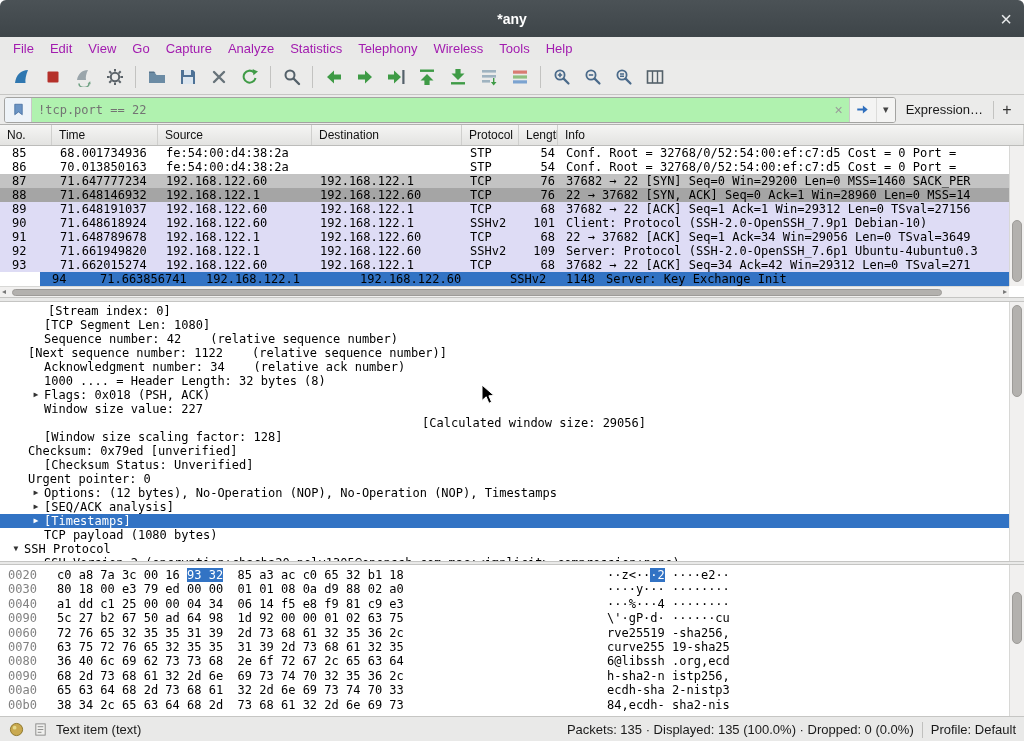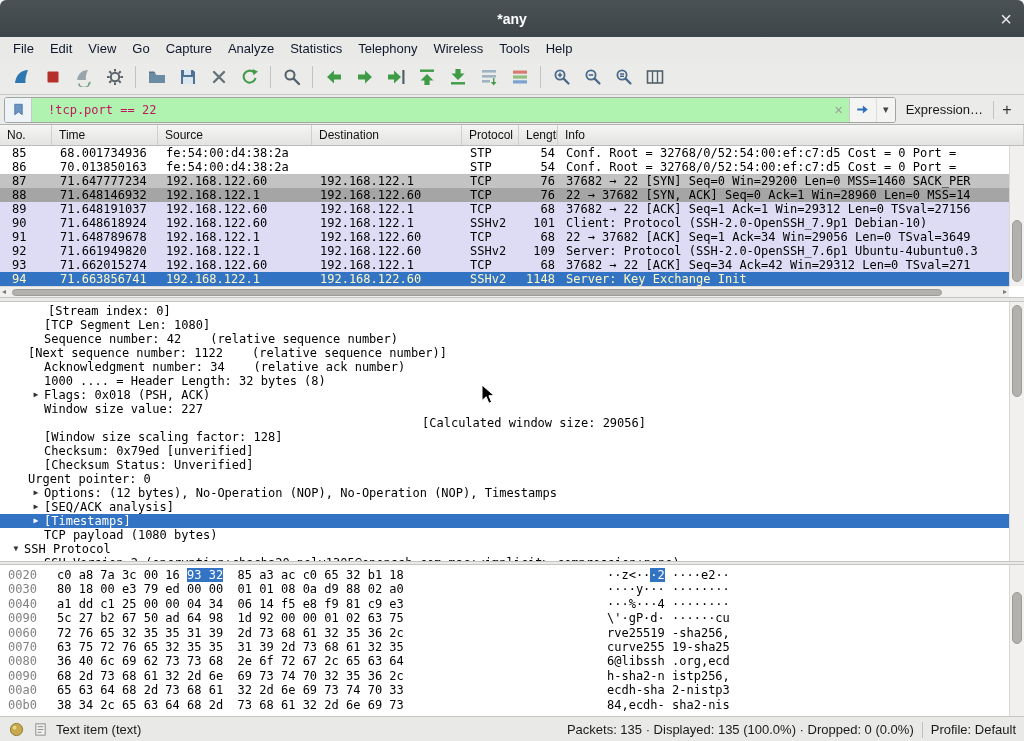--- a/index.html
+++ b/index.html
@@ -8,40 +8,40 @@
 
   
   .titlebar{height:37px;background:linear-gradient(var(--titlebar_bg,#4b5256),#3e4549);
     color:#fff;display:flex;align-items:center;justify-content:center;position:relative;
     font-size:14px;font-weight:bold;border-radius:6px 6px 0 0;flex-shrink:0;}
   .titlebar .close{position:absolute;right:12px;top:50%;transform:translateY(-50%);
     font-size:20px;font-weight:normal;color:#e8eaeb;cursor:default;line-height:1;}
 
   
   .menubar{height:23px;background:#e9e9e8;display:flex;align-items:center;
-    padding-left:5px;font-size:13px;color:#0f172a;flex-shrink:0;}
+    padding-left:5px;font-size:13px;color:#a21caf;flex-shrink:0;}
   .menu-item{padding:2px 8px;}
 
   
   .toolbar{height:35px;background:#ebebea;border-bottom:1px solid #c6c6c4;display:flex;
     align-items:center;padding:0 6px;flex-shrink:0;box-sizing:border-box;}
   .tbtn{width:31px;height:28px;display:flex;align-items:center;justify-content:center;border-radius:3px;}
   .tbtn svg{width:20px;height:20px;}
   .tsep{width:1px;height:22px;background:#c3c3c1;margin:0 5px;}
 
   
   .filterbar{height:30px;background:#ebebea;border-bottom:1px solid #b2b2b0;display:flex;
     align-items:center;padding:0 4px;flex-shrink:0;box-sizing:border-box;}
   .filterbox{flex:1;height:24px;background:#fff;border:1px solid #a3a3a1;border-radius:3px;
     display:flex;align-items:stretch;overflow:hidden;}
   .fbookmark{width:26px;display:flex;align-items:center;justify-content:center;
     background:#eef3f8;border-right:1px solid #c9c9c7;}
   .fbookmark svg{width:15px;height:15px;}
   .finput{flex:1;background:var(--filter_bg,#b0f2af);display:flex;align-items:center;
-    padding-left:16px;font-family:"DejaVu Sans Mono",monospace;font-size:12px;color:#be185d;}
+    padding-left:6px;font-family:"DejaVu Sans Mono",monospace;font-size:12px;color:#737373;}
   .fclear{width:20px;display:flex;align-items:center;justify-content:center;color:#9a9a9a;
     font-size:14px;background:var(--filter_bg,#b0f2af);}
   .fapply{width:26px;display:flex;align-items:center;justify-content:center;
     border-left:1px solid #c9c9c7;background:#f4f4f3;}
   .fapply svg{width:15px;height:15px;}
   .fcaret{width:18px;display:flex;align-items:center;justify-content:center;color:#444;
     font-size:11px;background:#f4f4f3;border-left:1px solid #dcdcda;}
   .expr{padding:0 10px;color:#1a1a1a;font-size:13px;}
   .vsep{width:1px;height:18px;background:#c3c3c1;}
   .addbtn{width:26px;text-align:center;font-size:16px;color:#333;}
@@ -57,21 +57,21 @@
   .prow{display:flex;height:14px;line-height:14px;white-space:nowrap;color:#000;}
   .pc{padding-left:8px;box-sizing:border-box;overflow:hidden;flex-shrink:0;}
   .pc.cw0{padding-left:12px;}
   .cw0{width:52px;}.cw1{width:106px;}.cw2{width:154px;}.cw3{width:150px;}
   .cw4{width:57px;}.cw5{width:39px;}.cw6{flex:1;overflow:hidden;}
   .pc.cw5{padding-left:0;padding-right:3px;text-align:right;}
   .prow.stp{background:var(--row_stp,#ffffff);}
   .prow.syn{background:var(--row_syn,#c3c3c3);}
   .prow.synack{background:var(--row_synack,#a5a5a5);}
   .prow.tcp{background:var(--row_tcp,#dedcf5);}
-  .prow.sel{background:var(--selection,#3273c4);color:#fef9c3;}
+  .prow.sel{background:var(--selection,#3273c4);color:#000000;margin-left:40px;}
 
   .vscroll{position:absolute;right:0;width:15px;background:#f1f0ef;border-left:1px solid #d8d8d6;box-sizing:border-box;}
   .plist .vscroll{top:21px;bottom:11px;}
   .vthumb{position:absolute;left:2px;width:10px;background:#b3b1ae;border:1px solid #9d9b98;border-radius:5px;box-sizing:border-box;}
   .hscroll{position:absolute;left:0;right:15px;bottom:0;height:11px;background:#f1f0ef;
     border-top:1px solid #d8d8d6;box-sizing:border-box;}
   .hthumb{position:absolute;left:12px;width:930px;top:2px;height:7px;background:#b3b1ae;
     border:1px solid #9d9b98;border-radius:4px;box-sizing:border-box;}
   .harrow{position:absolute;top:0;font-size:8px;color:#777;line-height:10px;}
   .harrow.l{left:2px;} .harrow.r{right:2px;}
@@ -418,21 +418,21 @@
         <div class="dline" style="padding-left: 32px;"><span class="darrow"></span><span class="dtext">[Stream index: 0]</span></div>
         <div class="dline" style="padding-left: 28px;"><span class="darrow"></span><span class="dtext">[TCP Segment Len: 1080]</span></div>
         <div class="dline" style="padding-left: 28px;"><span class="darrow"></span><span class="dtext">Sequence number: 42    (relative sequence number)</span></div>
         <div class="dline" style="padding-left: 28px; flex-direction: column;"><span class="darrow"></span><span class="dtext">[Next sequence number: 1122    (relative sequence number)]</span></div>
         <div class="dline" style="padding-left: 28px;"><span class="darrow"></span><span class="dtext">Acknowledgment number: 34    (relative ack number)</span></div>
         <div class="dline" style="padding-left: 28px;"><span class="darrow"></span><span class="dtext">1000 .... = Header Length: 32 bytes (8)</span></div>
         <div class="dline" style="padding-left: 28px;"><span class="darrow">▶</span><span class="dtext">Flags: 0x018 (PSH, ACK)</span></div>
         <div class="dline" style="padding-left: 28px;"><span class="darrow"></span><span class="dtext">Window size value: 227</span></div>
         <div class="dline" style="padding-left: 28px; justify-content: center;"><span class="darrow"></span><span class="dtext">[Calculated window size: 29056]</span></div>
         <div class="dline" style="padding-left: 28px;"><span class="darrow"></span><span class="dtext">[Window size scaling factor: 128]</span></div>
-        <div class="dline" style="padding-left: 28px; text-align: right;"><span class="darrow"></span><span class="dtext">Checksum: 0x79ed [unverified]</span></div>
+        <div class="dline" style="padding-left: 12px; text-align: right;"><span class="darrow"></span><span class="dtext">Checksum: 0x79ed [unverified]</span></div>
         <div class="dline" style="padding-left: 28px;"><span class="darrow"></span><span class="dtext">[Checksum Status: Unverified]</span></div>
         <div class="dline" style="padding-left: 12px;"><span class="darrow"></span><span class="dtext">Urgent pointer: 0</span></div>
         <div class="dline" style="padding-left: 28px;"><span class="darrow">▶</span><span class="dtext">Options: (12 bytes), No-Operation (NOP), No-Operation (NOP), Timestamps</span></div>
         <div class="dline" style="padding-left: 28px;"><span class="darrow">▶</span><span class="dtext">[SEQ/ACK analysis]</span></div>
         <div class="dline sel" style="padding-left: 28px;"><span class="darrow">▶</span><span class="dtext">[Timestamps]</span></div>
         <div class="dline" style="padding-left: 28px;"><span class="darrow"></span><span class="dtext">TCP payload (1080 bytes)</span></div>
         <div class="dline" style="padding-left: 8px;"><span class="darrow">▼</span><span class="dtext">SSH Protocol</span></div>
         <div class="dline" style="padding-left: 28px;"><span class="darrow"></span><span class="dtext">SSH Version 2 (encryption:chacha20-poly1305@openssh.com mac:&lt;implicit&gt; compression:none)</span></div>
       </div>
     <div class="vscroll">

